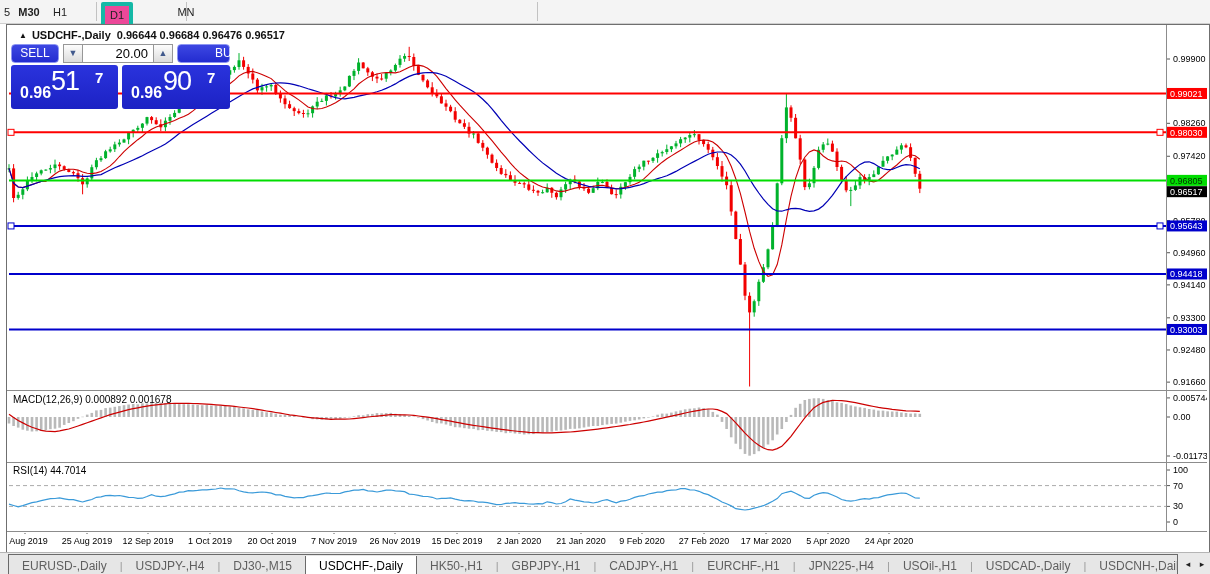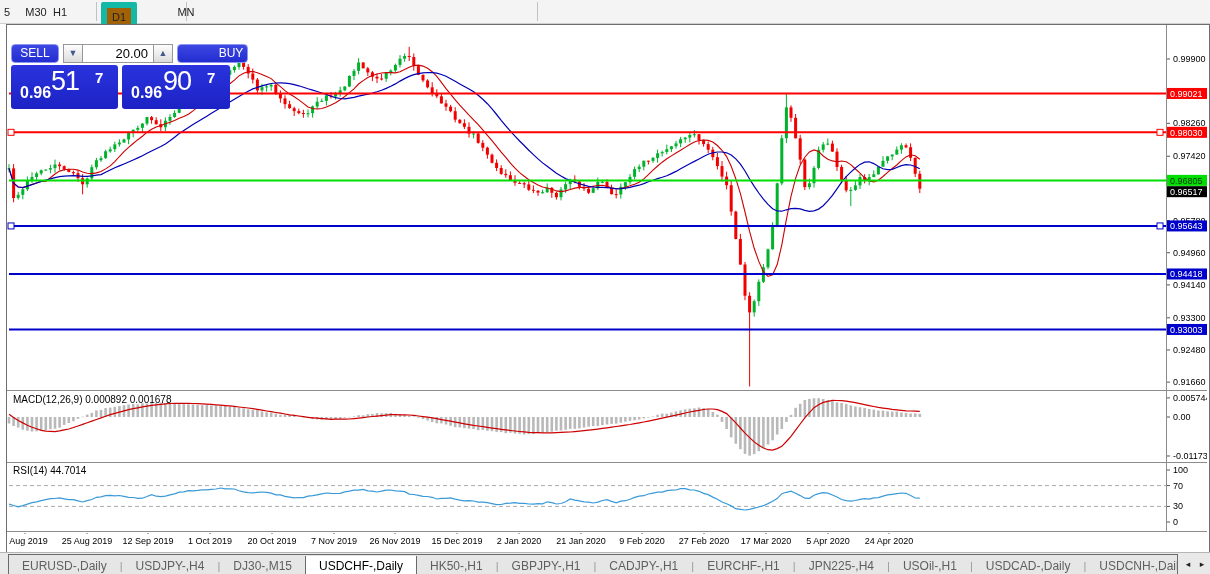--- a/index.html
+++ b/index.html
@@ -3,21 +3,21 @@
 <meta charset="utf-8">
 <style>
   html,body{margin:0;padding:0;background:#fff;}
   #app{position:relative;width:1210px;height:574px;overflow:hidden;
        font-family:"Liberation Sans",sans-serif;background:#fff;-webkit-font-smoothing:antialiased;}
   
   .toolbar{position:absolute;left:0;top:0;width:1210px;height:23px;background:#f4f4f4;
            border-bottom:1px solid #cfcfcf;}
   .tf-item{position:absolute;top:2px;height:18px;line-height:18px;font-size:11px;color:#222;
            text-align:center;cursor:default;border:1px solid transparent;border-radius:2px;}
-  .tf-item.active{background:#a16207;border:6px solid #14b8a6;}
+  .tf-item.active{background:#ec4899;border:4px solid #14b8a6;}
   .tf-sep{position:absolute;top:2px;width:1px;height:19px;background:#c2c2c2;}
   
   .chart-window{position:absolute;left:6px;top:24px;width:1202px;height:528px;
                 border:1px solid #6f6f6f;background:#fff;}
   .chart-title{position:absolute;left:12px;top:4px;font-size:11px;color:#111;font-weight:700;z-index:5;}
   .chart-title .tri{font-size:8px;margin-right:5px;position:relative;top:-1px;}
   .chart-title .ohlc{font-weight:600;margin-left:6px;}
   svg{display:block;}
   svg text{font-family:"Liberation Sans",sans-serif;}
   
@@ -47,39 +47,42 @@
   .tab-scroll{position:absolute;top:4px;width:12px;height:14px;font-size:9px;color:#222;
               text-align:center;line-height:14px;cursor:pointer;}
 </style>
 </head>
 <body>
 
 <div id="app">
 
   <div class="toolbar" id="toolbar">
       <div class="tf-item" style="left: 1px; width: 10px;">5</div>
-      <div class="tf-item" style="left: 21px; width: 28px;">M30</div>
+      <div class="tf-item" style="left: 14px; width: 28px; font-weight: bold;">M30</div>
       <div class="tf-item" style="left: 48px; width: 22px;">H1</div>
       <div class="tf-item" style="left: 74px; width: 22px; margin-left: 40px;">H4</div>
       <div class="tf-item active" style="left: 101px; width: 24px;">D1</div>
       <div class="tf-item" style="left: 114px; width: 24px; margin-top: 27px;">W1</div>
       <div class="tf-item" style="left: 172px; width: 26px;">MN</div>
       <div class="tf-sep" style="left: 96px;"></div>
       <div class="tf-sep" style="left: 186px;"></div>
       <div class="tf-sep" style="left: 537px;"></div>
     </div>
 
   <div class="chart-window">
+    <div class="chart-title">
+      <span class="tri">▲</span><span>USDCHF-,Daily</span><span class="ohlc">0.96644 0.96684 0.96476 0.96517</span>
+    </div>
 
     <div class="trade-panel">
       <div class="tp-btn" style="left:0;width:48px;">SELL</div>
       <div class="tp-spin" style="left:52px;width:20px;"><span>▼</span></div>
       <div class="tp-vol" style="left:71px;width:72px;">20.00</div>
       <div class="tp-spin" style="left:142px;width:20px;"><span>▲</span></div>
-      <div class="tp-btn" style="left:166px;width:71px;padding-left:37px;">BUY</div>
+      <div class="tp-btn" style="left:166px;width:53px;padding-left:37px;">BUY</div>
 
       <div class="tp-quote" style="left:0;width:107px;">
         <span class="sm" style="left:9px;">0.96</span>
         <span class="big" style="left:40px;">51</span>
         <span class="sup" style="left:84px;">7</span>
       </div>
       <div class="tp-quote" style="left:111px;width:108px;">
         <span class="sm" style="left:9px;">0.96</span>
         <span class="big" style="left:41px;">90</span>
         <span class="sup" style="left:85px;">7</span>

